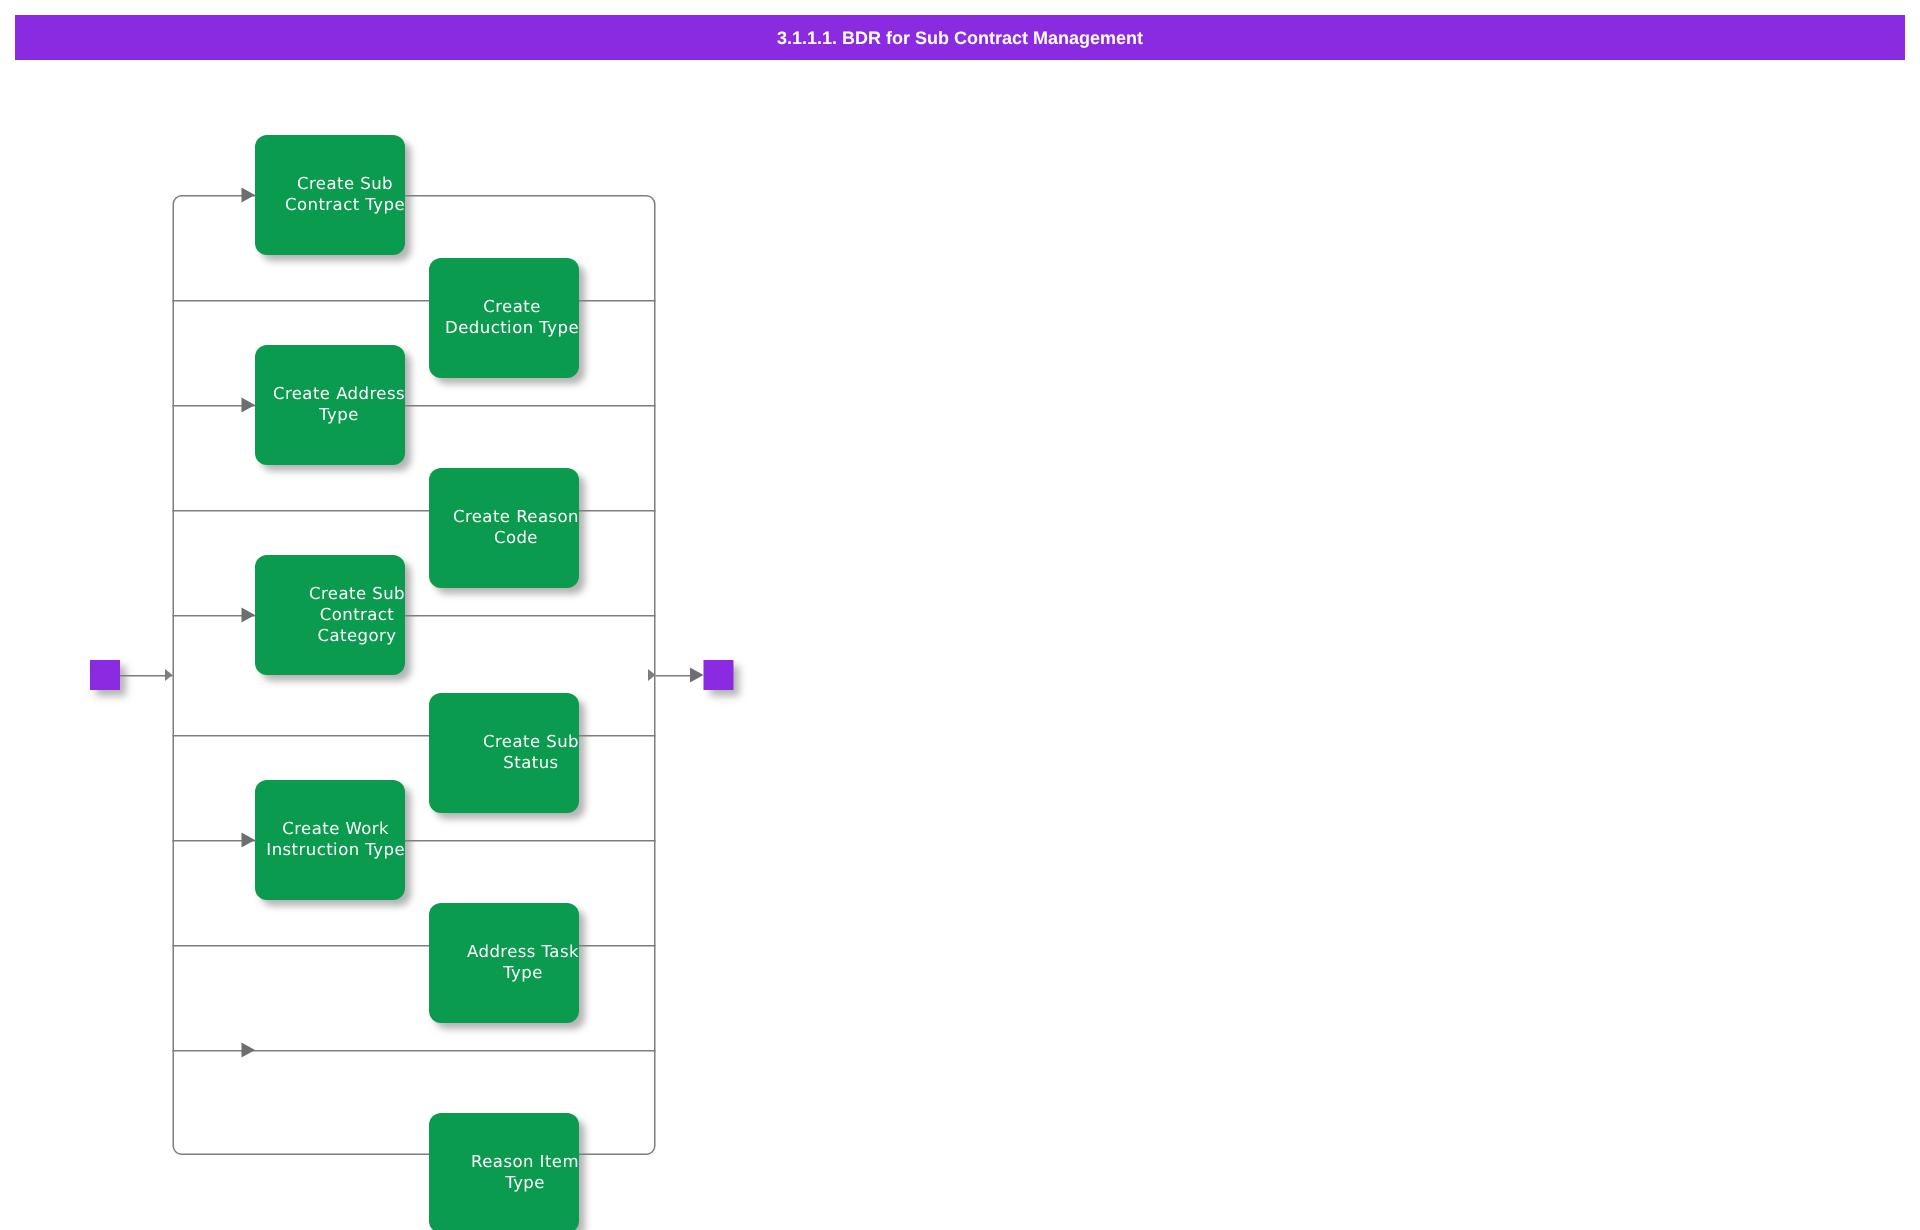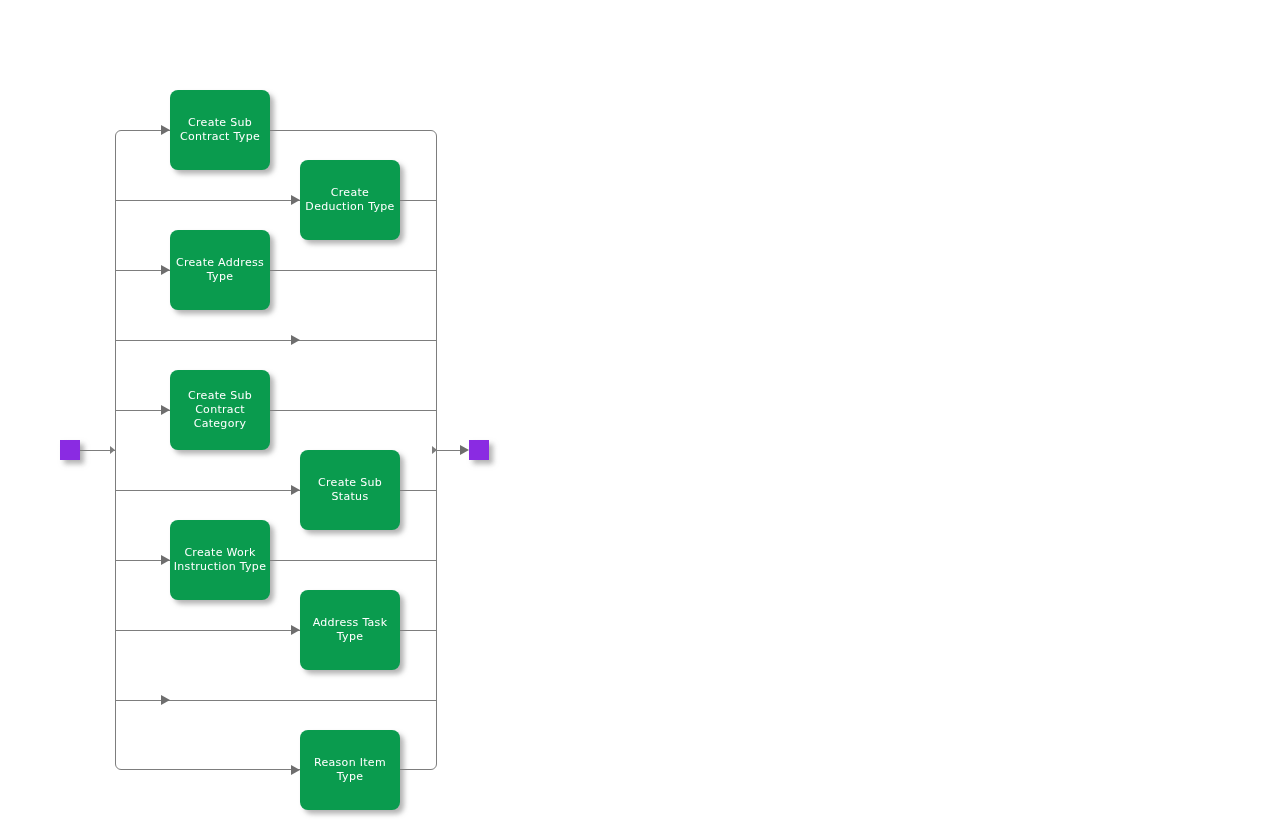--- a/index.html
+++ b/index.html
@@ -22,26 +22,26 @@
     position:absolute;left:115px;width:322px;height:1px;background:#7d7d7d;
   }
   .hline{
     position:absolute;height:1px;background:#7d7d7d;
   }
   
   .task{
     position:absolute;width:100px;height:80px;border-radius:8px;
     background:#0a9b4e;color:#ffffff;
     box-shadow:4px 4px 5px rgba(130,130,130,0.6);
-    display:flex;align-items:center;justify-content:center;text-align:center;
+    display:flex;align-items:center;justify-content:flex-end;text-align:center;
     font-size:11px;letter-spacing:0.3px;line-height:1.3;
   }
   .task span{white-space:pre-line;}
   .col-left{left:170px;}
-  .col-right{left:300px;}
+  .col-right{left:286px;margin-top:12px;}
   
   .term{
     position:absolute;width:20px;height:20px;background:#8a2be2;
     box-shadow:4px 4px 5px rgba(130,130,130,0.6);
   }
   
   .arrow{
     position:absolute;width:0;height:0;
     border-top:5px solid transparent;border-bottom:5px solid transparent;
     border-left:9px solid #6e6e6e;
@@ -50,20 +50,23 @@
     position:absolute;width:0;height:0;
     border-top:4px solid transparent;border-bottom:4px solid transparent;
     border-left:5px solid #7d7d7d;
   }
 </style>
 </head>
 <body>
 
 <div id="canvas">
 
+  <div class="title-bar">
+    <span>3.1.1.1. BDR for Sub Contract Management</span>
+  </div>
 
   <div class="frame"></div>
   <div class="rung" style="top:200px"></div>
   <div class="rung" style="top:270px"></div>
   <div class="rung" style="top:340px"></div>
   <div class="rung" style="top:410px"></div>
   <div class="rung" style="top:490px"></div>
   <div class="rung" style="top:560px"></div>
   <div class="rung" style="top:630px"></div>
   <div class="rung" style="top:700px"></div>
@@ -94,20 +97,24 @@
 Contract Type</span>
   </div>
   <div class="task col-right" style="top:160px">
     <span>Create
 Deduction Type</span>
   </div>
   <div class="task col-left" style="top:230px">
     <span>Create Address
 Type</span>
   </div>
+  <div class="task col-right" style="top:300px">
+    <span>Create Reason
+Code</span>
+  </div>
   <div class="task col-left" style="top:370px">
     <span>Create Sub
 Contract
 Category</span>
   </div>
   <div class="task col-right" style="top:450px">
     <span>Create Sub
 Status</span>
   </div>
   <div class="task col-left" style="top:520px">

